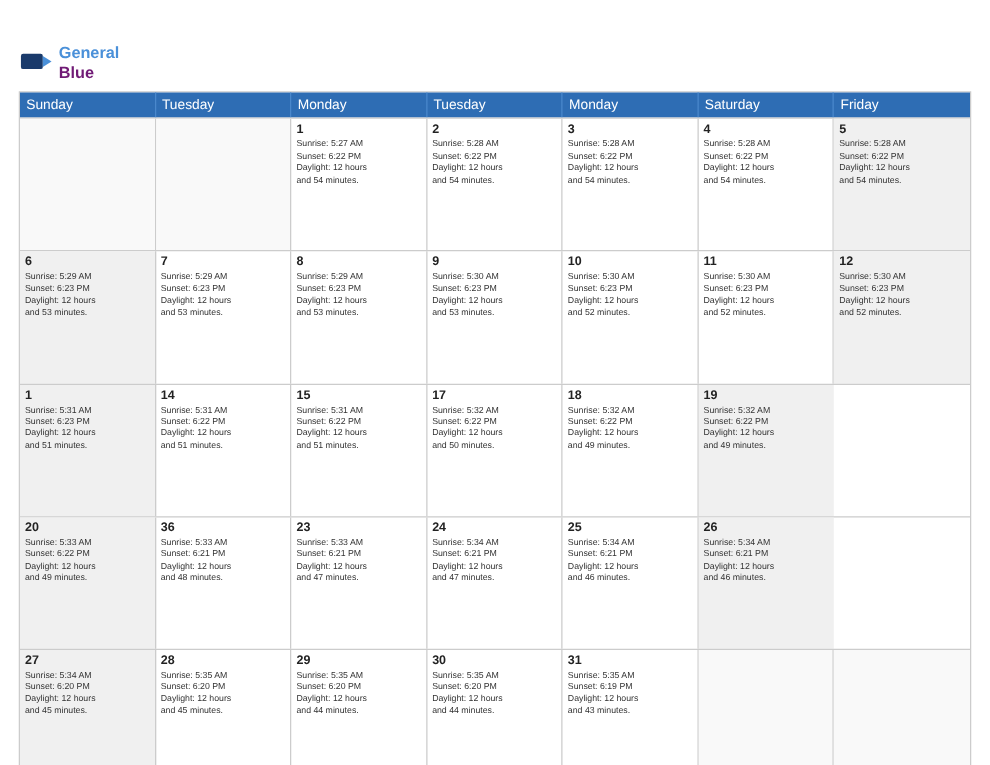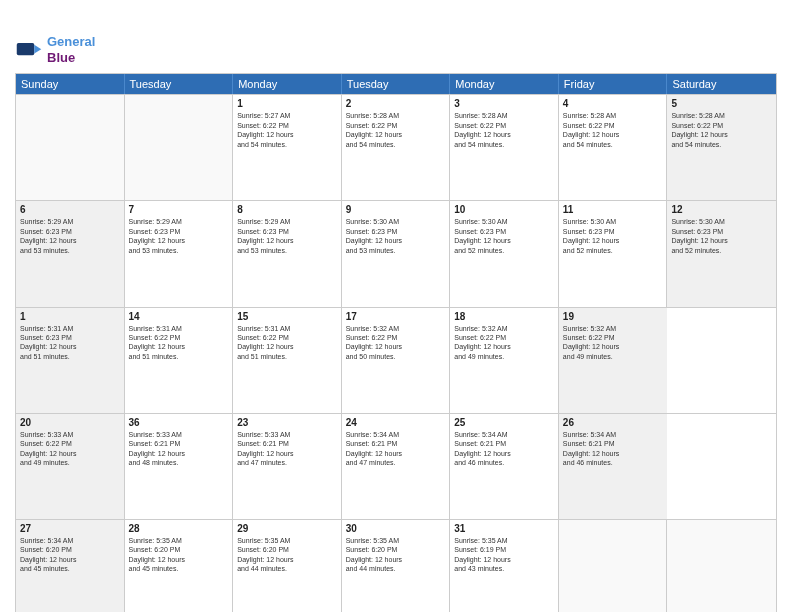--- a/index.html
+++ b/index.html
@@ -131,22 +131,22 @@
     </div>
   </div>
 
   <div class="calendar">
     <div class="cal-header">
     <div class="cal-header-cell">Sunday</div>
         <div class="cal-header-cell">Tuesday</div>
         <div class="cal-header-cell">Monday</div>
         <div class="cal-header-cell">Tuesday</div>
         <div class="cal-header-cell">Monday</div>
+        <div class="cal-header-cell">Saturday</div>
         <div class="cal-header-cell">Friday</div>
-        <div class="cal-header-cell">Saturday</div>
       </div>
     <div class="cal-body">
     <div class="cal-row">
           <div class="cal-cell empty"></div>
           <div class="cal-cell empty"></div>
           <div class="cal-cell">
             <div class="day-num">1</div>
             <div class="cell-info" style="white-space: pre-line;">Sunrise: 5:27 AM
 Sunset: 6:22 PM
 Daylight: 12 hours

